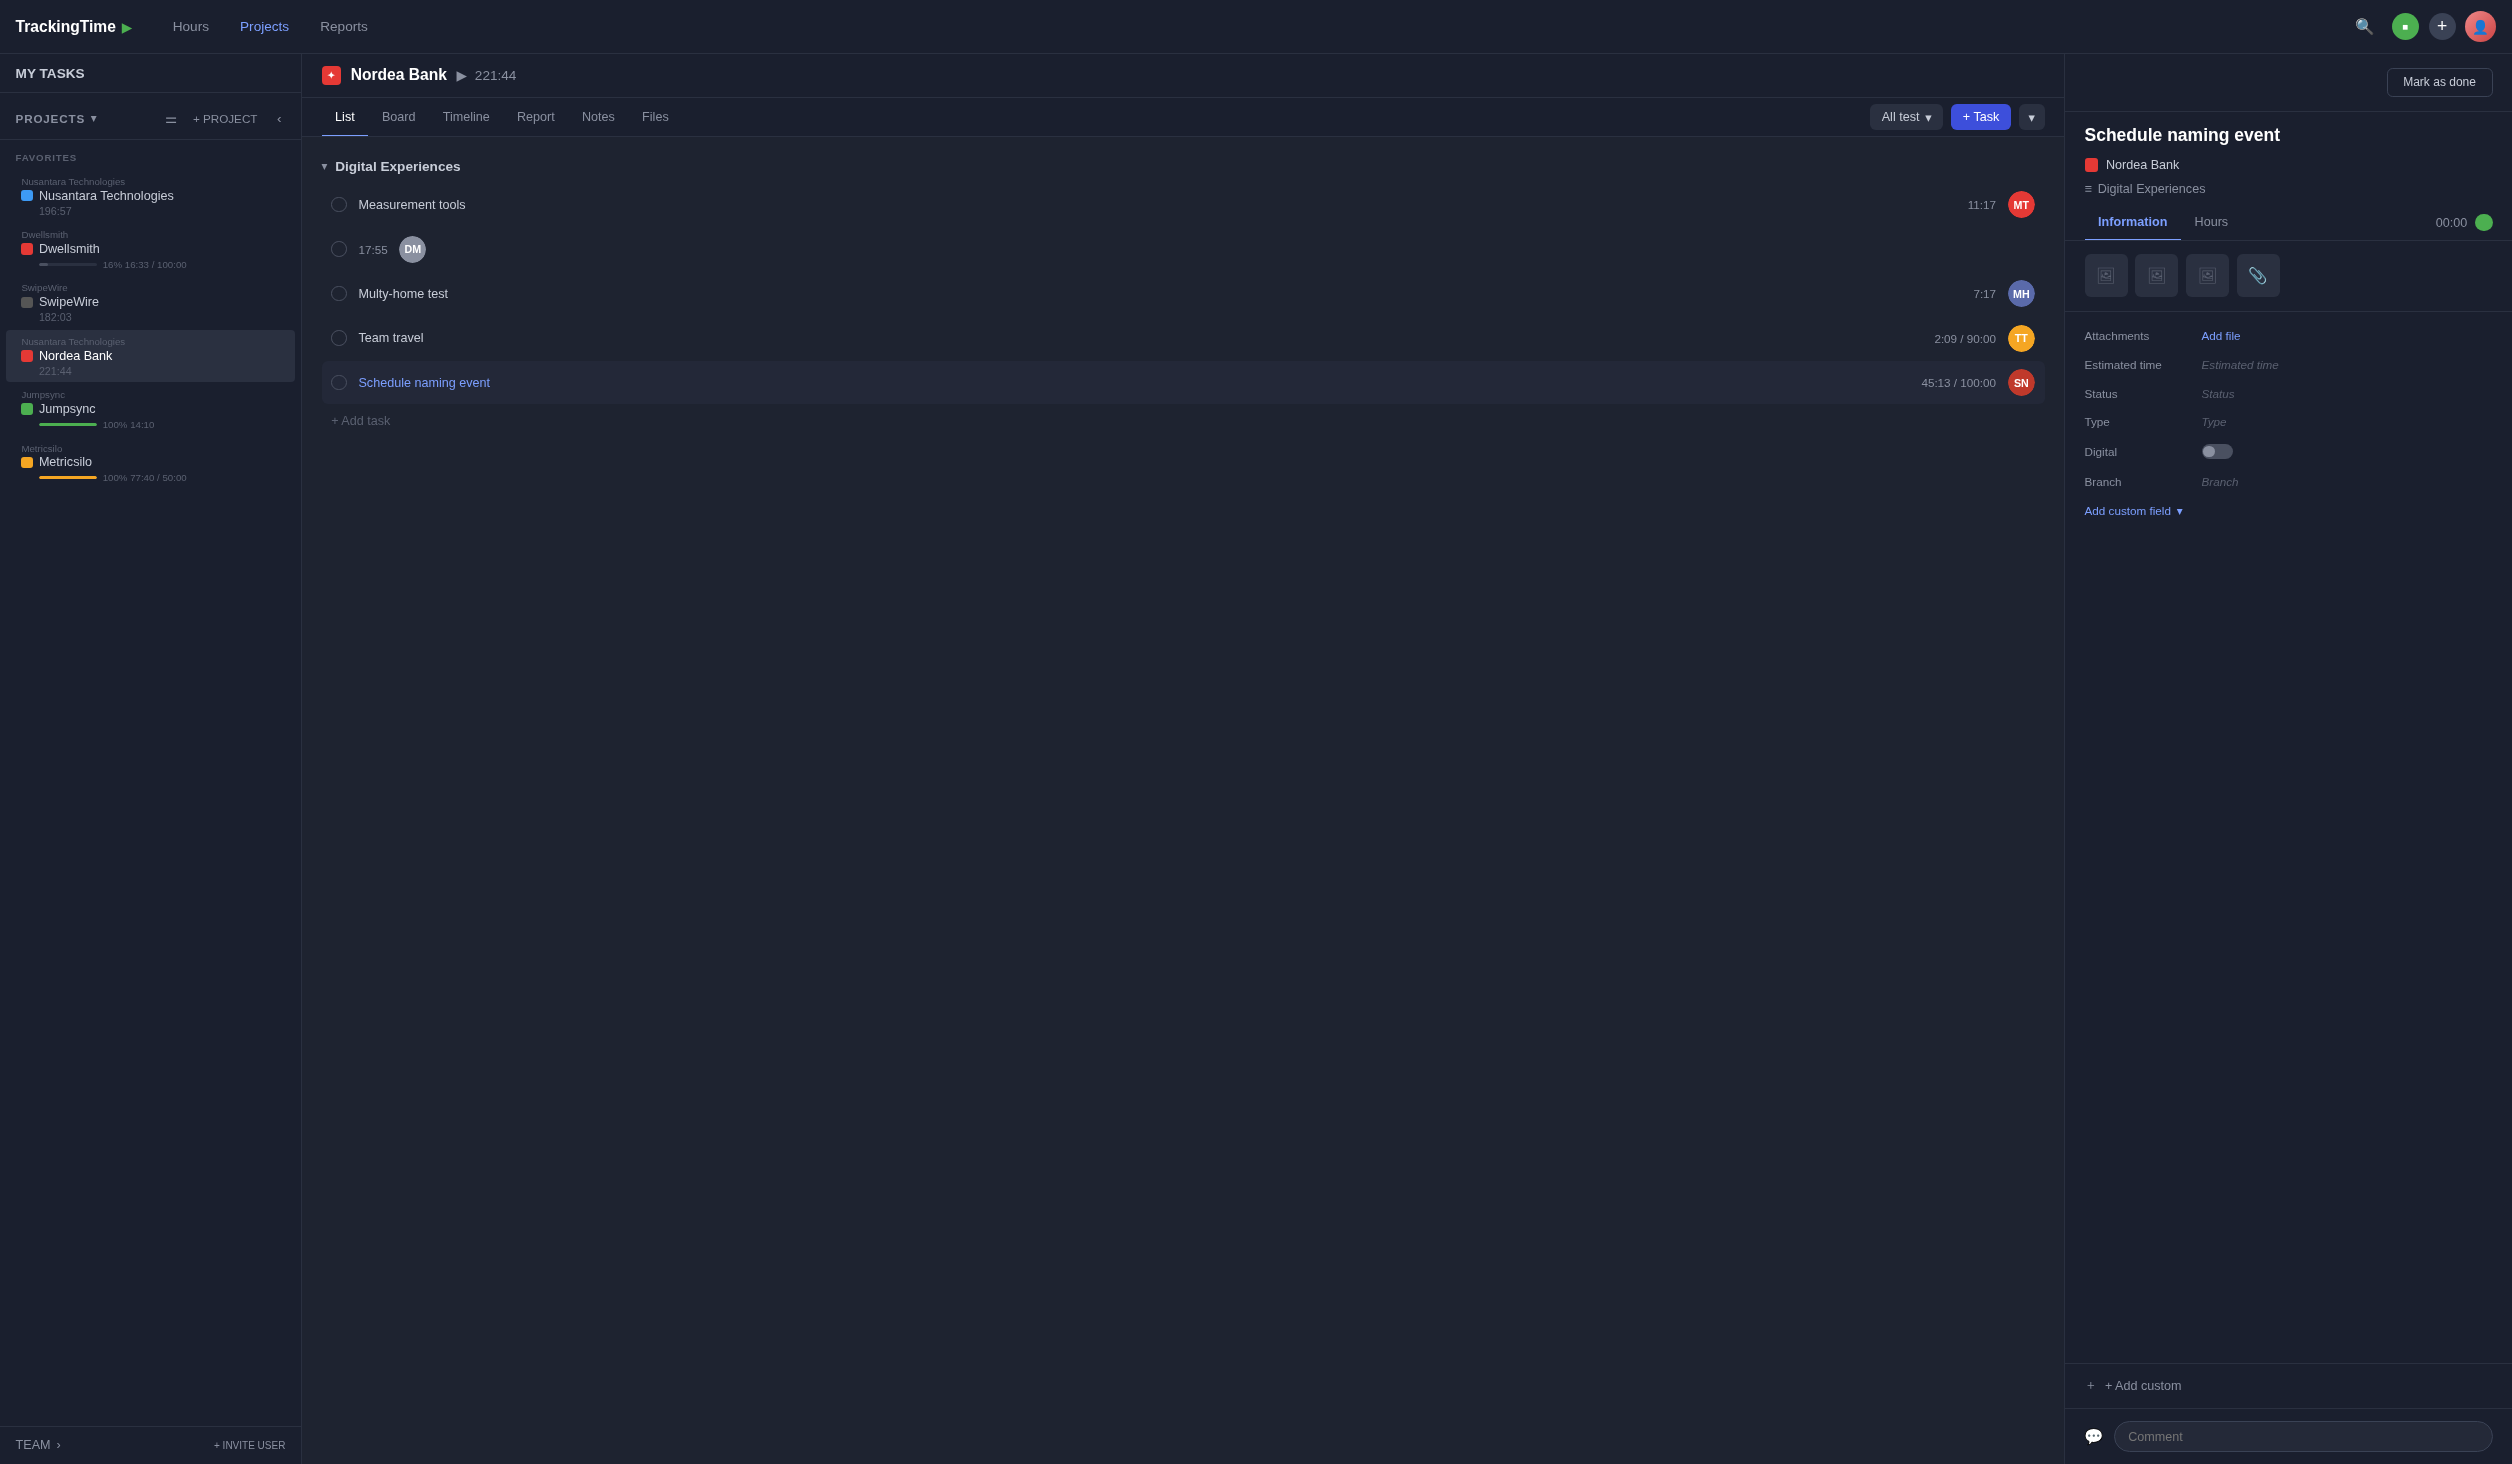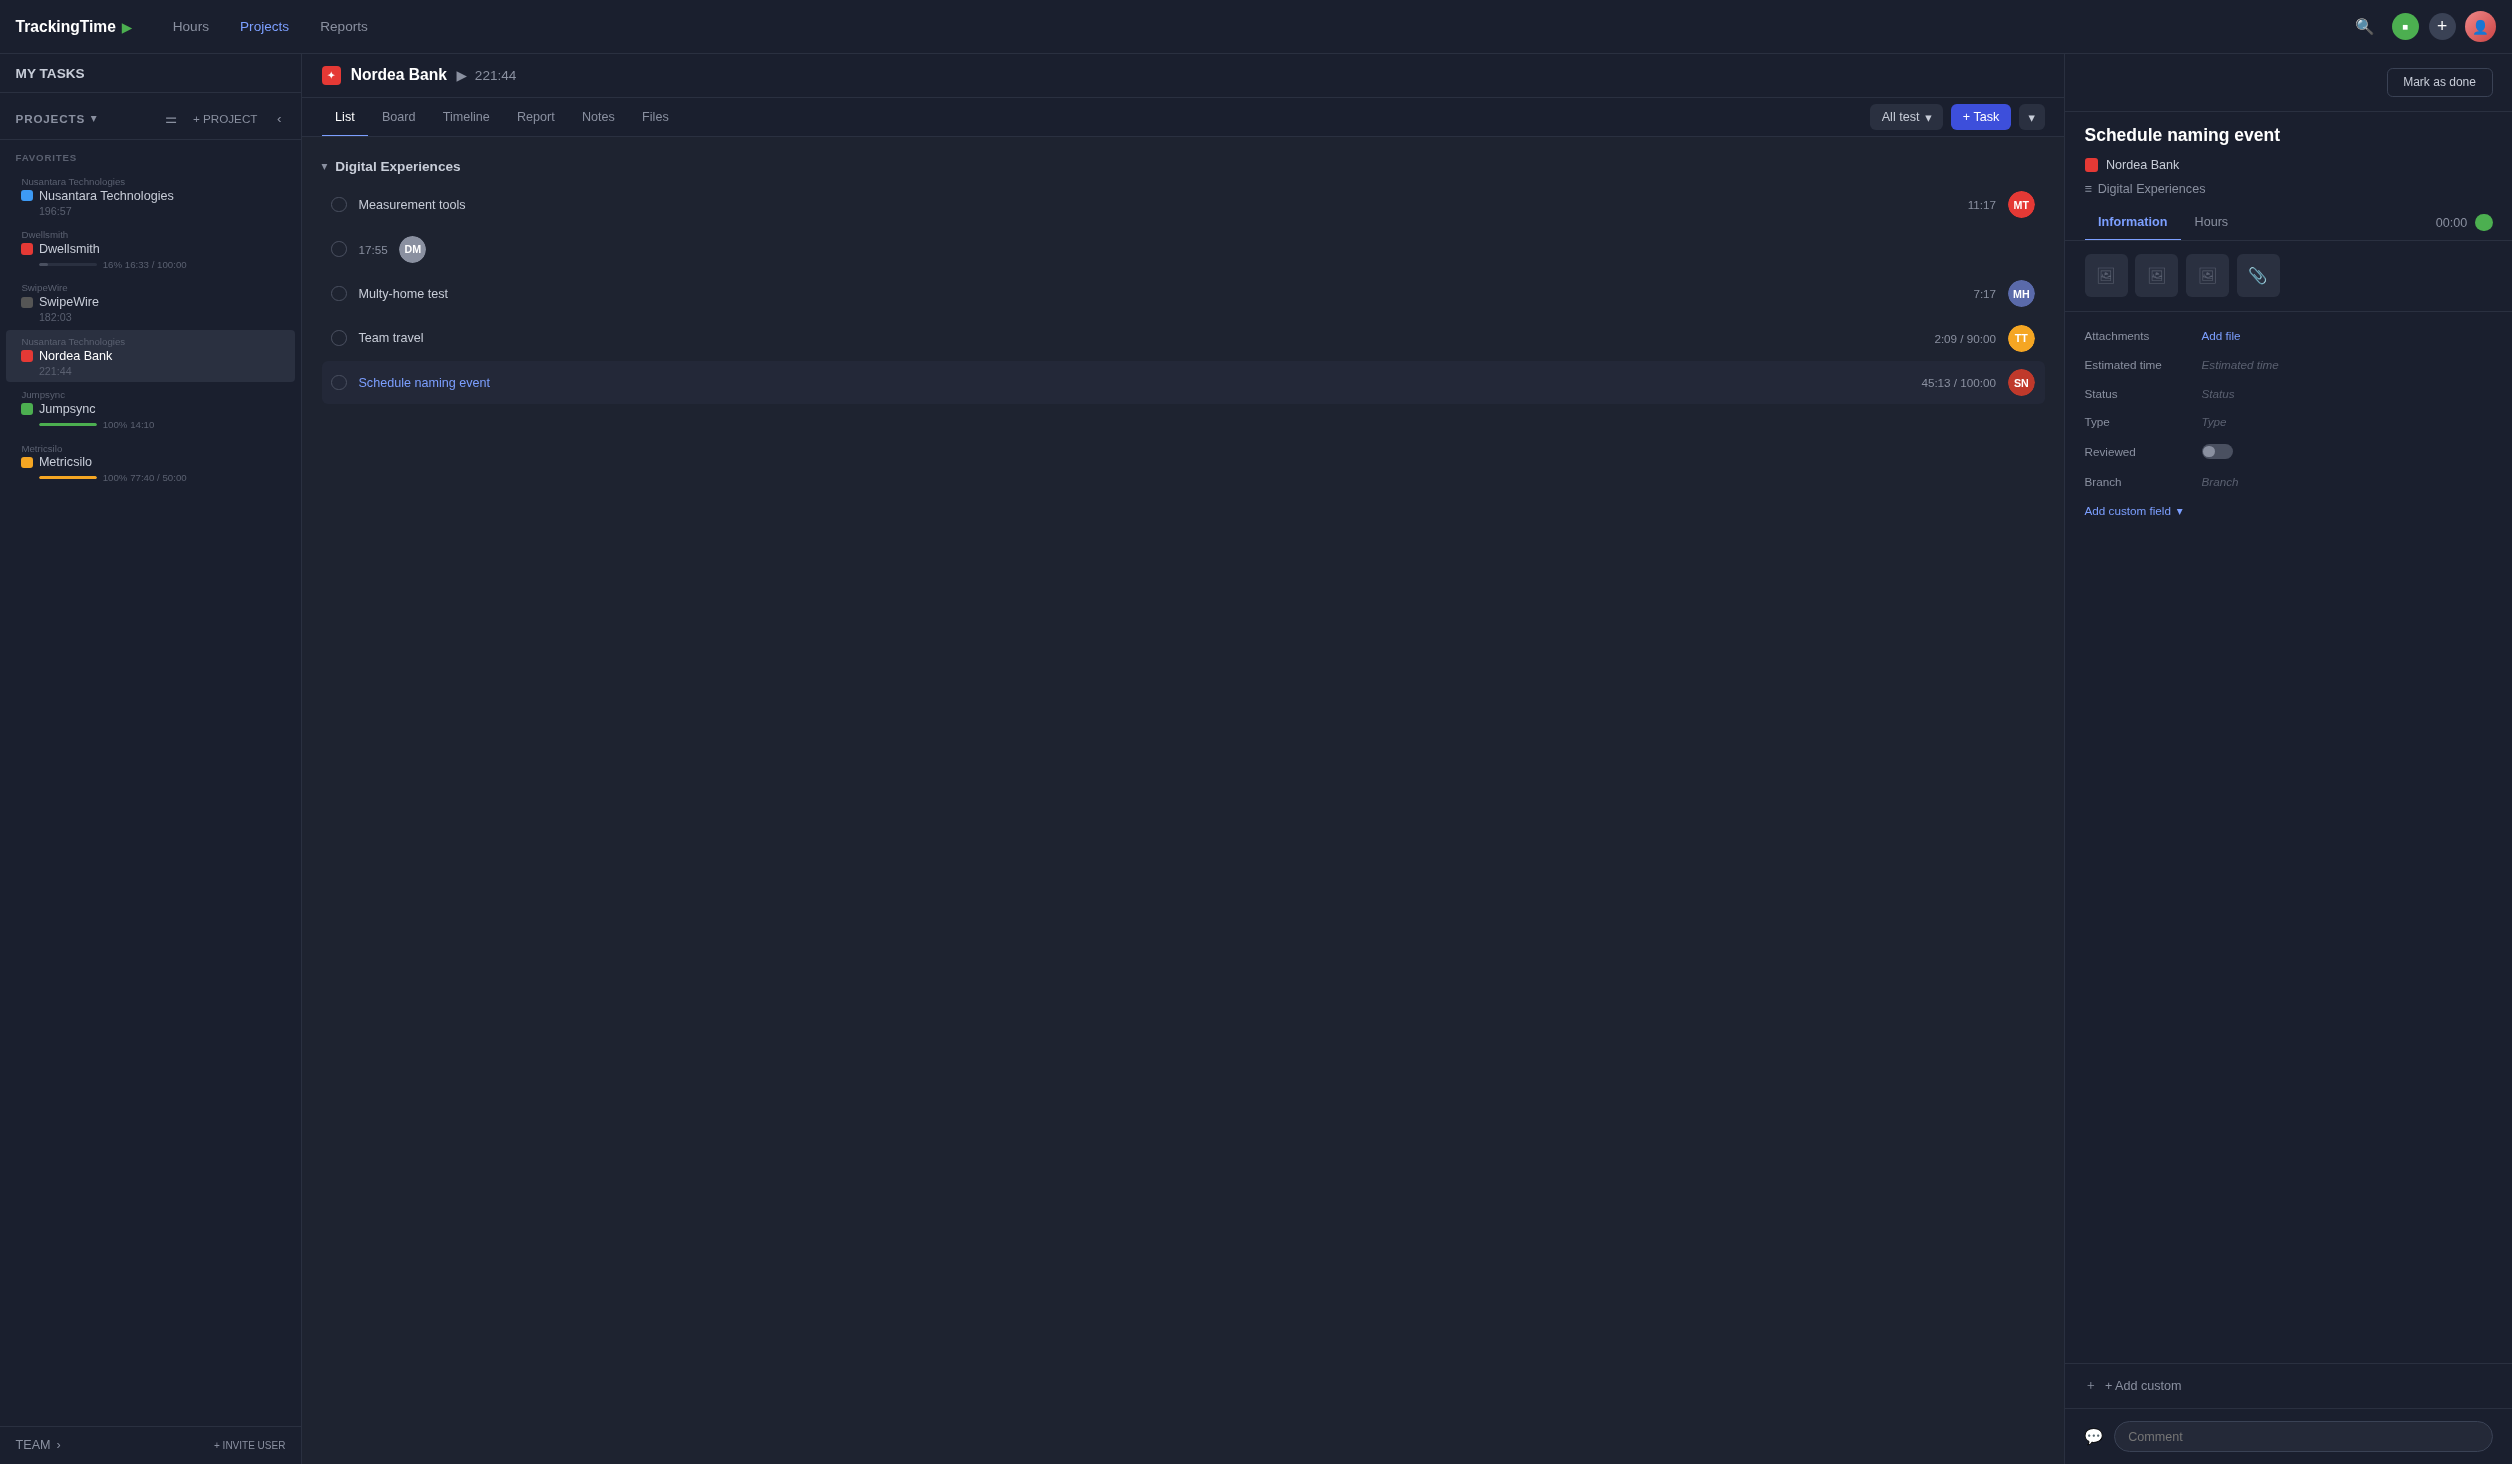--- a/index.html
+++ b/index.html
@@ -826,20 +826,23 @@
 
       <div class="task-row active">
         <div class="task-checkbox"></div>
         <span class="task-name highlight">Schedule naming event</span>
         <span class="task-time">45:13 / 100:00</span>
         <div class="task-avatar">
           <div class="avatar-circle" style="background:#c0392b;">SN</div>
         </div>
       </div>
 
+      <div class="add-task-row">
+        <span>+ Add task</span>
+      </div>
     </div>
   </div>
 
   <div class="right-panel">
     <div class="right-panel-header">
       <button class="mark-done-btn">Mark as done</button>
     </div>
 
     <div class="right-panel-title">Schedule naming event</div>
 
@@ -880,21 +883,21 @@
       </div>
       <div class="info-field-row">
         <span class="info-field-label">Status</span>
         <span class="info-field-value">Status</span>
       </div>
       <div class="info-field-row">
         <span class="info-field-label">Type</span>
         <span class="info-field-value">Type</span>
       </div>
       <div class="info-field-row">
-        <span class="info-field-label">Reviewed</span>
+        <span class="info-field-label">Digital</span>
         <div class="toggle-switch">
           <div class="toggle-knob"></div>
         </div>
       </div>
       <div class="info-field-row">
         <span class="info-field-label">Branch</span>
         <span class="info-field-value">Branch</span>
       </div>
 
       <div class="add-custom-field-btn">

